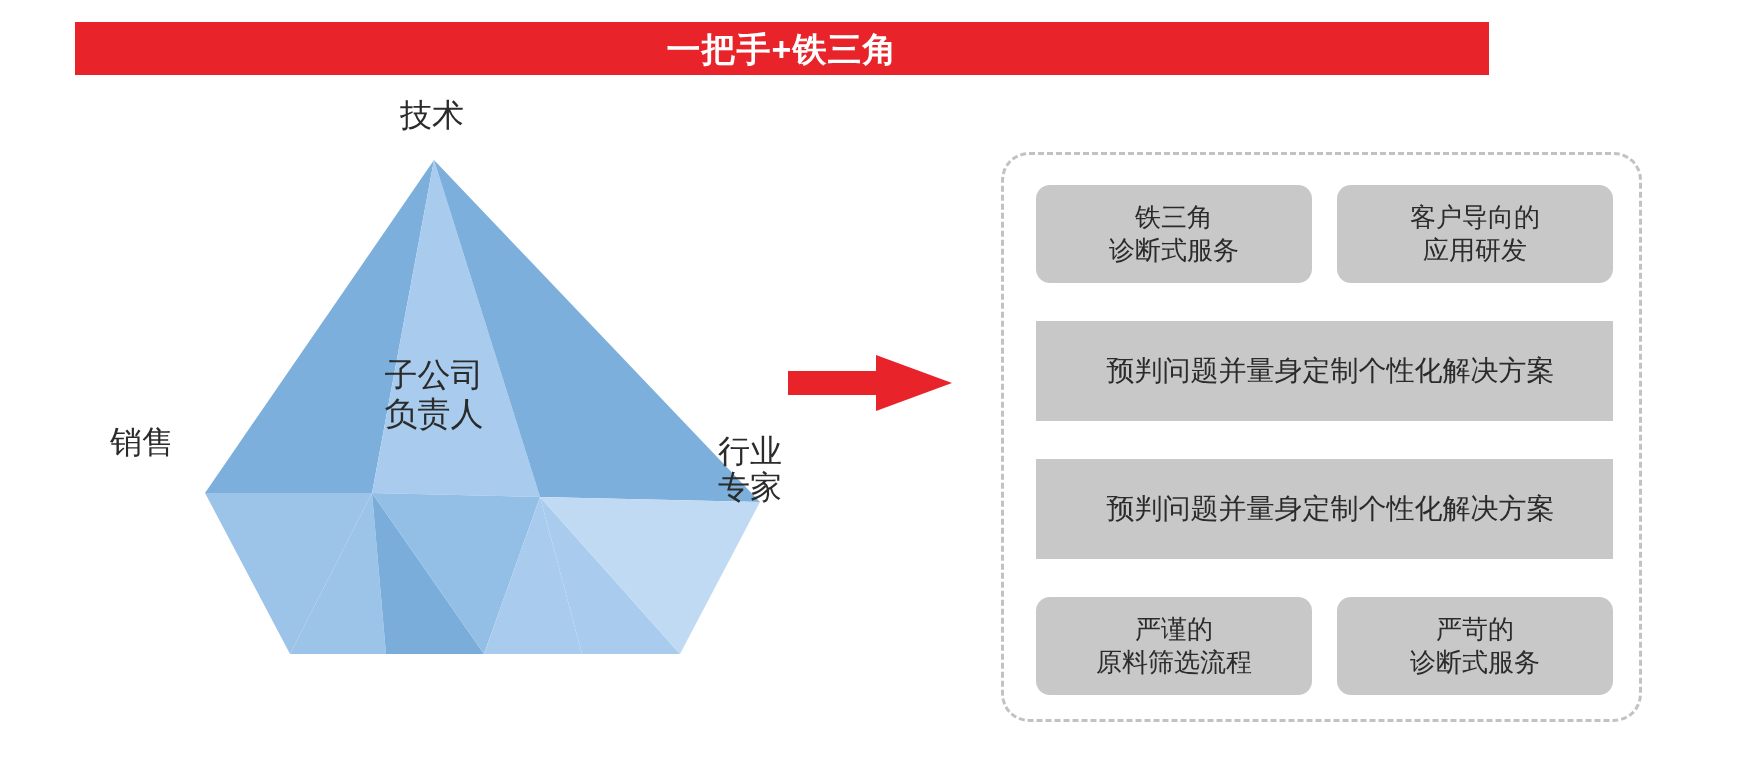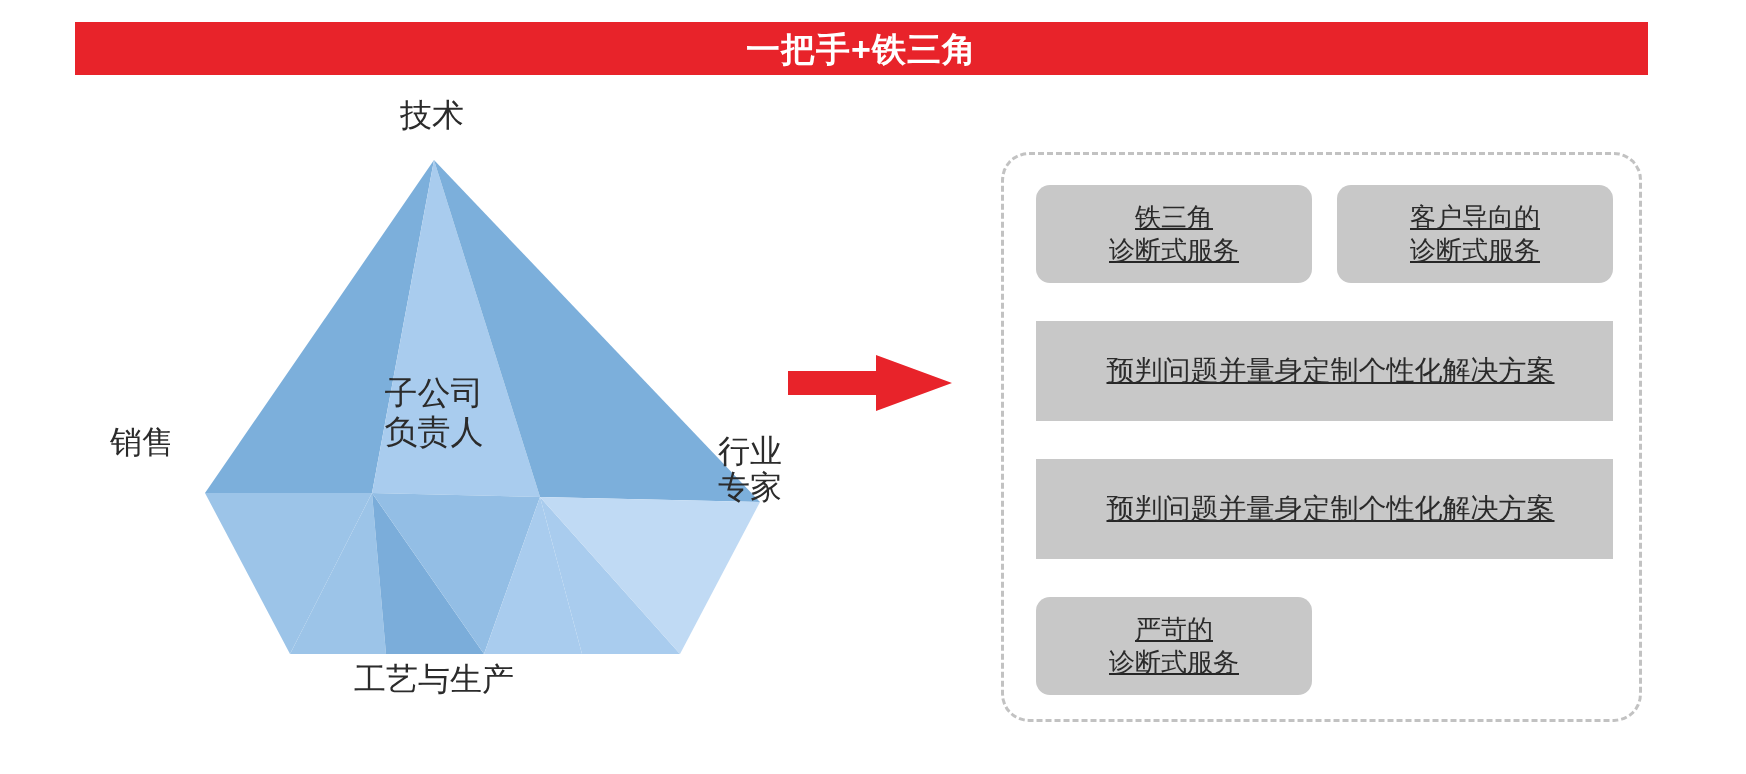--- a/index.html
+++ b/index.html
@@ -14,21 +14,21 @@
     overflow: hidden;
     font-family: "Liberation Sans", "DejaVu Sans", sans-serif;
     color: #262626;
   }
 
   
   #title-banner {
     position: absolute;
     left: 75px;
     top: 22px;
-    width: 1573px;
+    width: 1414px;
     height: 53px;
     background: #E8232A;
     display: flex;
     align-items: center;
     justify-content: center;
   }
   #title-banner .title-text {
     color: #ffffff;
     font-size: 34px;
     font-weight: bold;
@@ -60,21 +60,21 @@
     text-align: center;
   }
   #label-tech  { left: 432px; top: 8px;  transform: translateX(-50%); }
   #label-sales { left: 142px; top: 335px; transform: translateX(-50%); }
   #label-expert{ left: 750px; top: 318px; transform: translateX(-50%); margin-top: 26px; }
   #label-process { left: 434px; top: 572px; transform: translateX(-50%); }
 
   .center-label {
     position: absolute;
     left: 434px;
-    top: 284px;
+    top: 266px;
     transform: translateX(-50%);
     font-size: 33px;
     line-height: 1.18;
     color: #2b2b2b;
     text-align: center;
     white-space: pre;
   }
 
   
   #arrow-wrap {
@@ -103,21 +103,20 @@
     width: 577px;
     height: 510px;
     display: flex;
     flex-direction: column;
     justify-content: space-between;
   }
   .box-row {
     display: flex;
     justify-content: space-between;
     gap: 12px;
-    text-decoration: underline;
   }
   .gray-box {
     background: #C8C8C8;
     color: #2b2b2b;
     display: flex;
     align-items: center;
     justify-content: center;
     text-align: center;
     font-size: 26px;
     line-height: 1.28;
@@ -163,49 +162,50 @@
     <polygon points="540,407 680,564 760,412" fill="#C0DAF4"></polygon>
   </svg>
 
   <div class="diagram-label" id="label-tech">技术</div>
 
   <div class="diagram-label" id="label-sales">销售</div>
 
   <div class="diagram-label" id="label-expert">行业
 专家</div>
 
-  <div class="diagram-label" id="label-process">工艺与生产</div>
 
   <div class="center-label">子公司
 负责人</div>
 </div>
 
 <div id="arrow-wrap">
   <svg width="170" height="66" viewBox="0 0 170 66">
     <polygon points="2,21 90,21 90,5 166,33 90,61 90,45 2,45" fill="#E8232A"></polygon>
   </svg>
 </div>
 
 <div id="right-panel">
   <div id="right-inner">
 
     <div class="box-row">
       <div class="gray-box pill">铁三角
 诊断式服务</div>
       <div class="gray-box pill">客户导向的
-诊断式服务</div>
+应用研发</div>
     </div>
 
     <div class="box-row">
       <div class="gray-box wide">预判问题并量身定制个性化解决方案</div>
     </div>
 
     <div class="box-row">
       <div class="gray-box wide">预判问题并量身定制个性化解决方案</div>
     </div>
 
     <div class="box-row">
+      <div class="gray-box pill">严谨的
+原料筛选流程</div>
       <div class="gray-box pill">严苛的
 诊断式服务</div>
     </div>
 
   </div>
 </div>
 
 </body></html>

